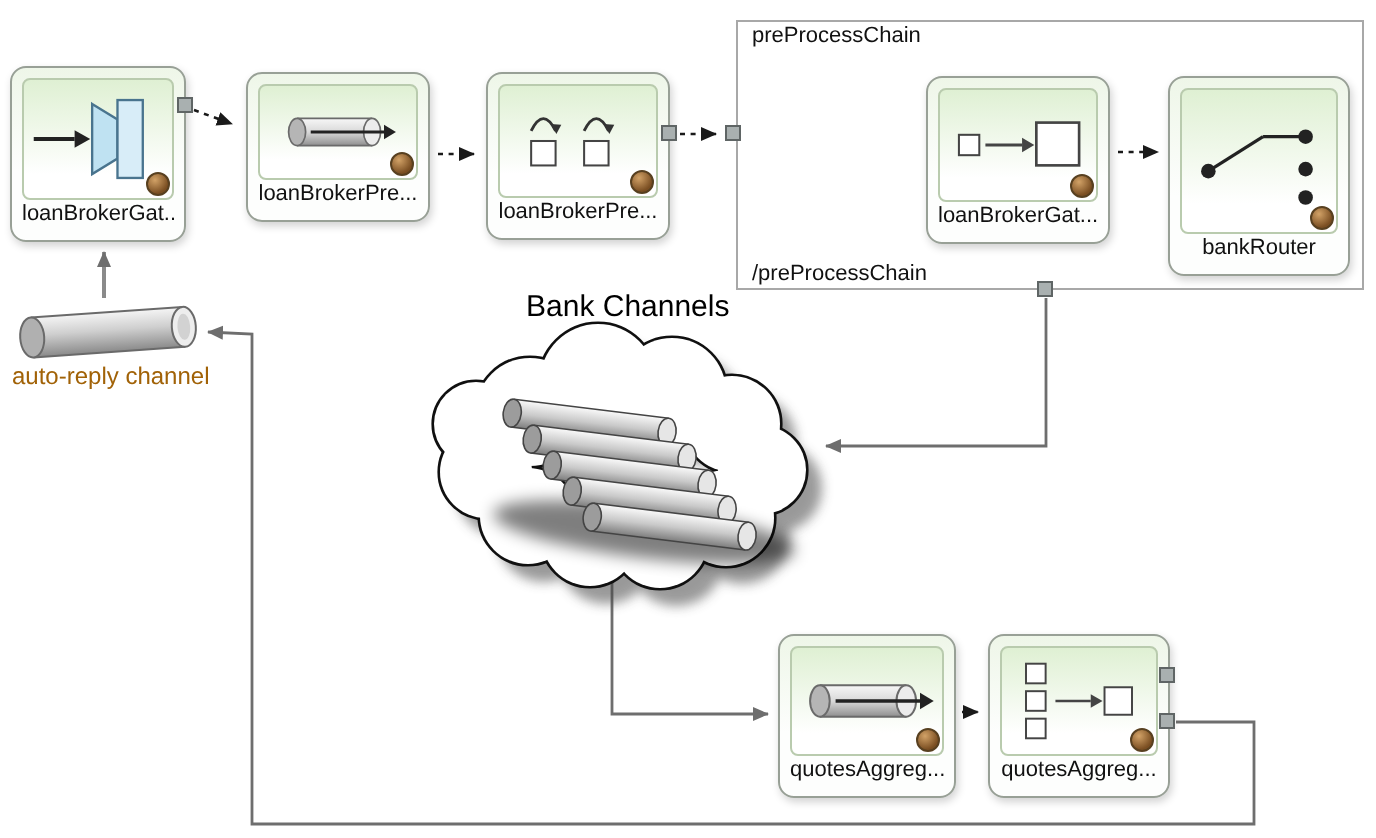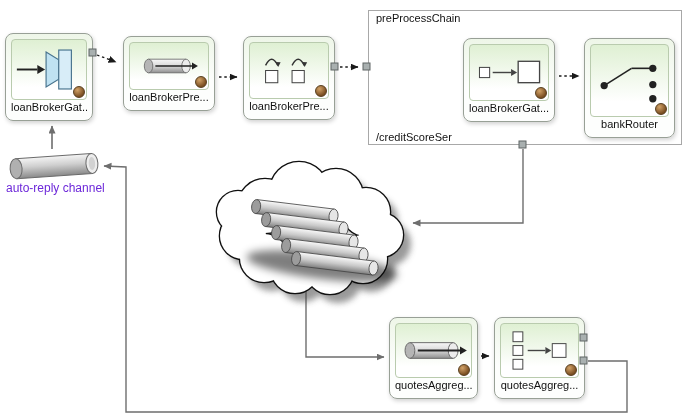--- a/index.html
+++ b/index.html
@@ -21,21 +21,21 @@
   .node-canvas{flex:1;position:relative;border:1px solid #b9cbae;border-radius:4px;
         background:linear-gradient(180deg,#dff0d3,#ffffff 80%);}
   .node-canvas svg{position:absolute;left:0;top:0;width:100%;height:100%;}
   .badge{position:absolute;right:1px;bottom:1px;width:10px;height:10px;border-radius:50%;
         background:radial-gradient(circle at 35% 30%,#d2a267,#7a4e22 70%);
         border:1px solid #584020;}
   .node-label{height:15px;line-height:15px;text-align:center;font-size:11px;color:#111;
         white-space:nowrap;overflow:hidden;}
 
   .cloud-label{position:absolute;left:263px;top:145px;width:130px;font-size:15px;color:#000;z-index:4;}
-  .autoreply-label{position:absolute;left:6px;top:181px;font-size:12px;color:#6d28d9;z-index:4;}
+  .autoreply-label{position:absolute;left:6px;top:181px;font-size:12px;color:#a16207;z-index:4;}
 </style>
 </head>
 <body>
 
 <div class="canvas">
 
   <svg class="layer z1" width="688" height="419" viewBox="0 0 688 419">
     <defs>
       <marker id="mGray" markerWidth="9" markerHeight="8" refX="7.5" refY="3.5" orient="auto" markerUnits="userSpaceOnUse">
         <path d="M0,0 L8,3.5 L0,7 Z" fill="#6e6e6e"></path>
@@ -120,21 +120,21 @@
       <rect x="16" y="156" width="76" height="20" fill="url(#arg)"></rect>
       <path d="M16,156 H92 M16,176 H92" stroke="#6a6a6a" stroke-width="1" fill="none"></path>
       <ellipse cx="16" cy="166" rx="6" ry="10" fill="#b0b0b0" stroke="#6a6a6a"></ellipse>
       <ellipse cx="92" cy="166" rx="6" ry="10" fill="#ededed" stroke="#6a6a6a"></ellipse>
       <ellipse cx="92" cy="166" rx="3.2" ry="6.5" fill="#d2d2d2"></ellipse>
     </g>
   </svg>
 
   <div class="chain-container">
     <span class="chain-label open">preProcessChain</span>
-    <span class="chain-label close">/creditScoreSer</span>
+    <span class="chain-label close">/preProcessChain</span>
   </div>
 
   <div class="node" style="left:5px;top:33px;width:88px;height:88px">
     <div class="node-canvas">
       <svg viewBox="0 0 76 54" preserveAspectRatio="xMidYMid meet">
         <line x1="5" y1="27" x2="26" y2="27" stroke="#222" stroke-width="2"></line>
         <polygon points="26,22.5 34,27 26,31.5" fill="#222"></polygon>
         <polygon points="35,9 48,17 48,37 35,45" fill="#bfe2f2" stroke="#49748e" stroke-width="1.2"></polygon>
         <rect x="48" y="7" width="13" height="40" fill="#d8edf8" stroke="#49748e" stroke-width="1.2"></rect>
       </svg>
@@ -249,15 +249,16 @@
     <g fill="#a9b0b0" stroke="#5f6565" stroke-width="1">
       <rect x="89" y="49" width="7" height="7"></rect>
       <rect x="331" y="63" width="7" height="7"></rect>
       <rect x="363" y="63" width="7" height="7"></rect>
       <rect x="519" y="141" width="7" height="7"></rect>
       <rect x="580" y="334" width="7" height="7"></rect>
       <rect x="580" y="357" width="7" height="7"></rect>
     </g>
   </svg>
 
+  <div class="cloud-label">Bank Channels</div>
   <div class="autoreply-label">auto-reply channel</div>
 
 </div>
 
 </body></html>

